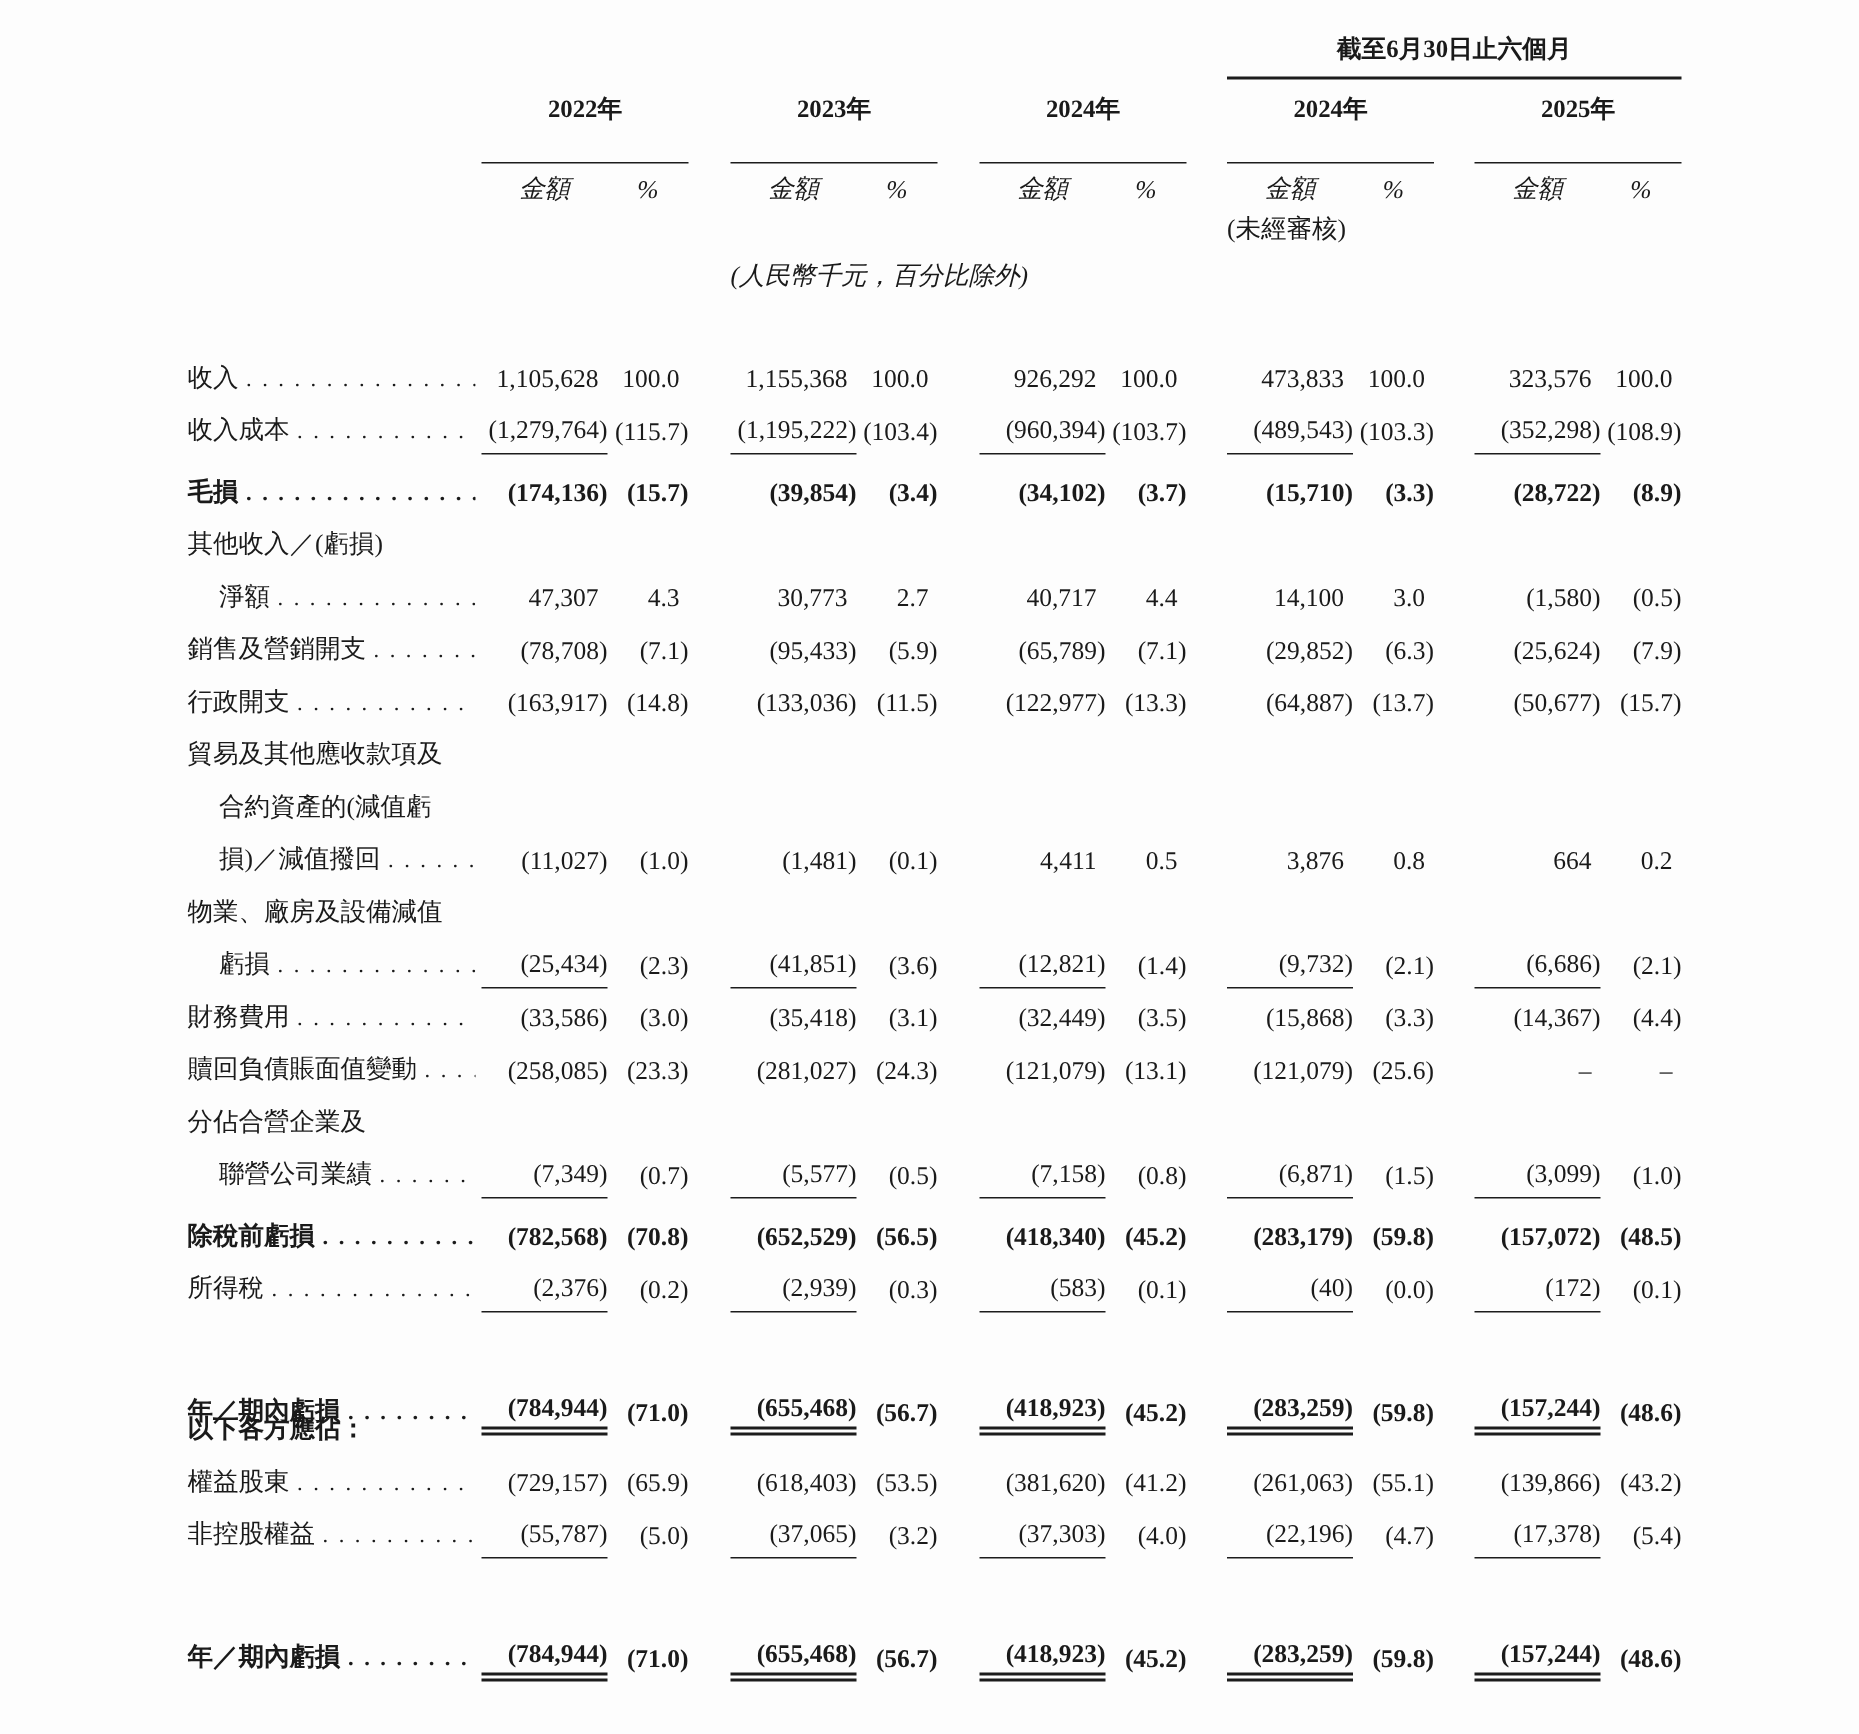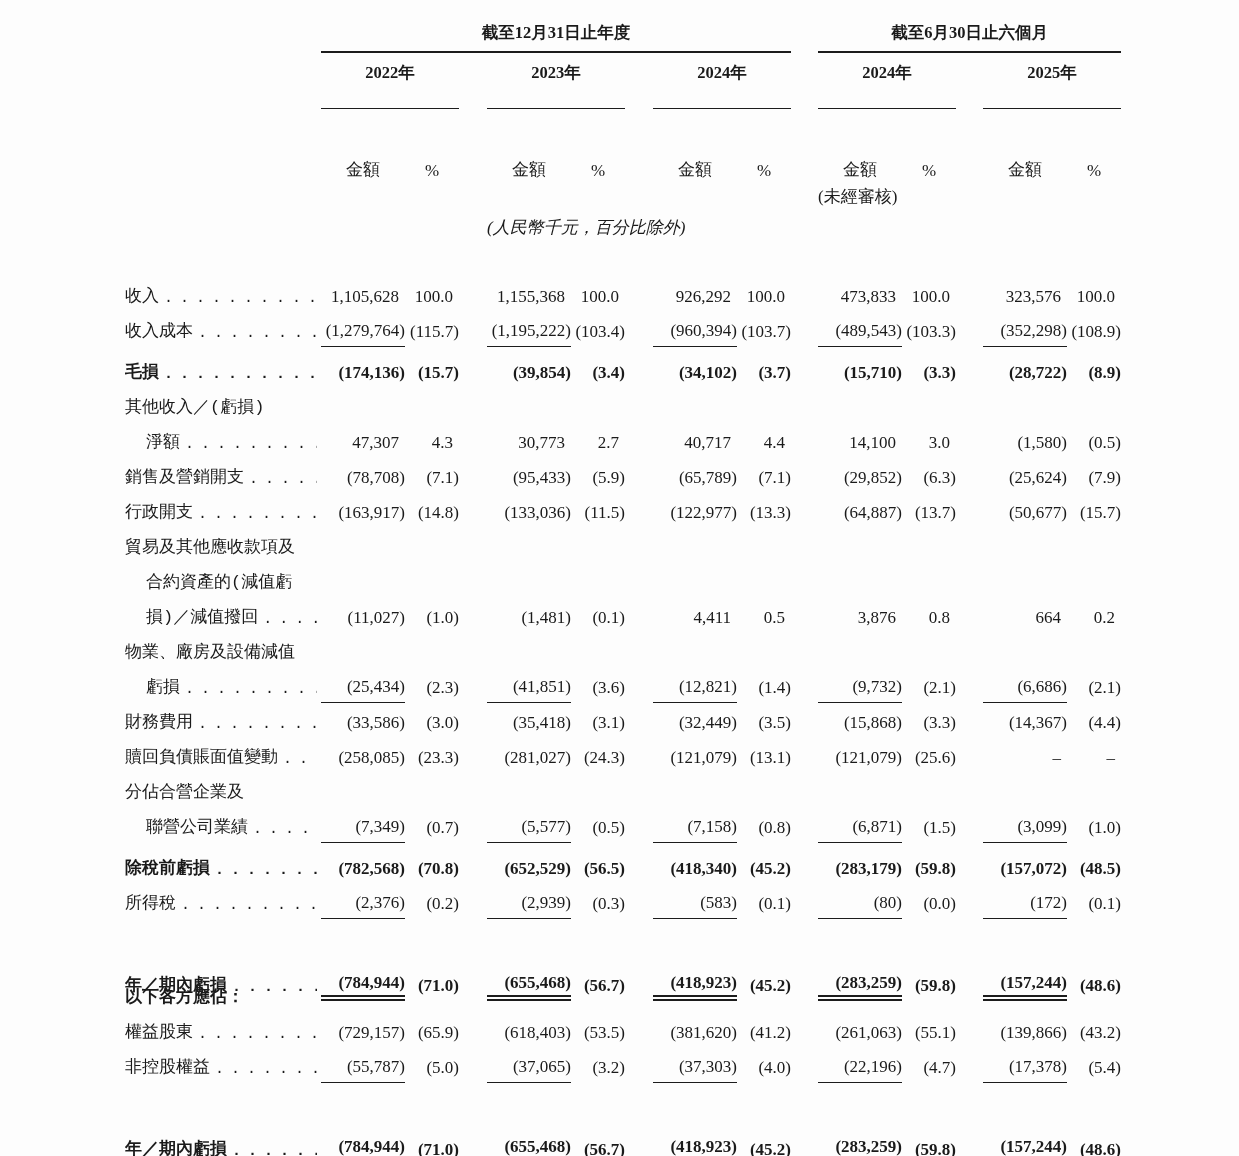--- a/index.html
+++ b/index.html
@@ -25,30 +25,30 @@
     padding-bottom:7px; border-bottom:2px solid #1c1c1c; white-space:nowrap;
   }
   .h-title.annual{ grid-column:2 / 10; }
   .h-title.interim{ grid-column:11 / 16; }
   .h-year{
     font-weight:700; text-align:center; font-size:16.5px;
     margin-top:9px; padding-bottom:24px; border-bottom:1.5px solid #1c1c1c;
   }
   .y1{grid-column:2/4}.y2{grid-column:5/7}.y3{grid-column:8/10}.y4{grid-column:11/13}.y5{grid-column:14/16}
   .hdr-cols{ margin-top:5px; }
-  .hc{ text-align:center; padding-bottom:2px;margin-top:44px; }
+  .hc{ text-align:center; font-style:italic; padding-bottom:2px; }
   .unaudited{ grid-column:11/13; text-align:left; white-space:nowrap; padding-top:2px; }
   .units-note{ grid-column:5/13; text-align:left; font-style:italic; white-space:nowrap; margin-top:8px; }
 
   
   .tbody{ margin-top:38px; }
   .t-row{ height:35px; }
   .t-row.gap-total{ margin-top:6px; }
   .t-row.gap-section{ margin-top:18px; }
-  .lblwrap{ grid-column:1; display:flex; align-items:flex-end; padding-bottom:5px; overflow:hidden;font-family:Liberation Mono, monospace; }
+  .lblwrap{ grid-column:1; display:flex; align-items:center; padding-bottom:5px; overflow:hidden; }
   .lblwrap.indent{ padding-left:21px; }
   .lbl{ white-space:nowrap; }
   .leader{ flex:1 1 auto; overflow:hidden; white-space:nowrap; margin-right:4px; }
   .leader::after{
     content:"..................................................";
     letter-spacing:7px; padding-left:5px; font-size:15px;
   }
   .cell{ text-align:right; padding-bottom:5px; white-space:nowrap; }
   .cell.np{ padding-right:6px; }
   .c0{grid-column:2}.c1{grid-column:3}.c2{grid-column:5}.c3{grid-column:6}
@@ -57,21 +57,20 @@
   .u1{ border-bottom:1.5px solid #1c1c1c; }
   .u2{ border-bottom:6px double #1c1c1c; padding-bottom:2px;margin-top:48px; }
   .bold .lbl, .bold .cell, .bold .leader::after{ font-weight:700; }
 </style>
 </head>
 <body>
 
 <div class="sheet">
 
   <div class="grid">
-    <div class="h-title annual">截至12月31日止年度</div>
     <div class="h-title interim">截至6月30日止六個月</div>
   </div>
 
   <div class="grid">
     <div class="h-year y1">2022年</div>
     <div class="h-year y2">2023年</div>
     <div class="h-year y3">2024年</div>
     <div class="h-year y4">2024年</div>
     <div class="h-year y5">2025年</div>
   </div>
@@ -369,21 +368,21 @@
     <div class="lblwrap">
       <span class="lbl">所得稅</span>
           <span class="leader"></span>
     </div>
     <div class="cell c0 u1">(2,376)</div>
     <div class="cell c1">(0.2)</div>
     <div class="cell c2 u1">(2,939)</div>
     <div class="cell c3">(0.3)</div>
     <div class="cell c4 u1">(583)</div>
     <div class="cell c5">(0.1)</div>
-    <div class="cell c6 u1">(80)</div>
+    <div class="cell c6 u1">(40)</div>
     <div class="cell c7">(0.0)</div>
     <div class="cell c8 u1">(172)</div>
     <div class="cell c9">(0.1)</div>
   </div>
       <div class="grid t-row bold gap-total">
     <div class="lblwrap">
       <span class="lbl">年／期內虧損</span>
           <span class="leader"></span>
     </div>
     <div class="cell c0 u2">(784,944)</div>

